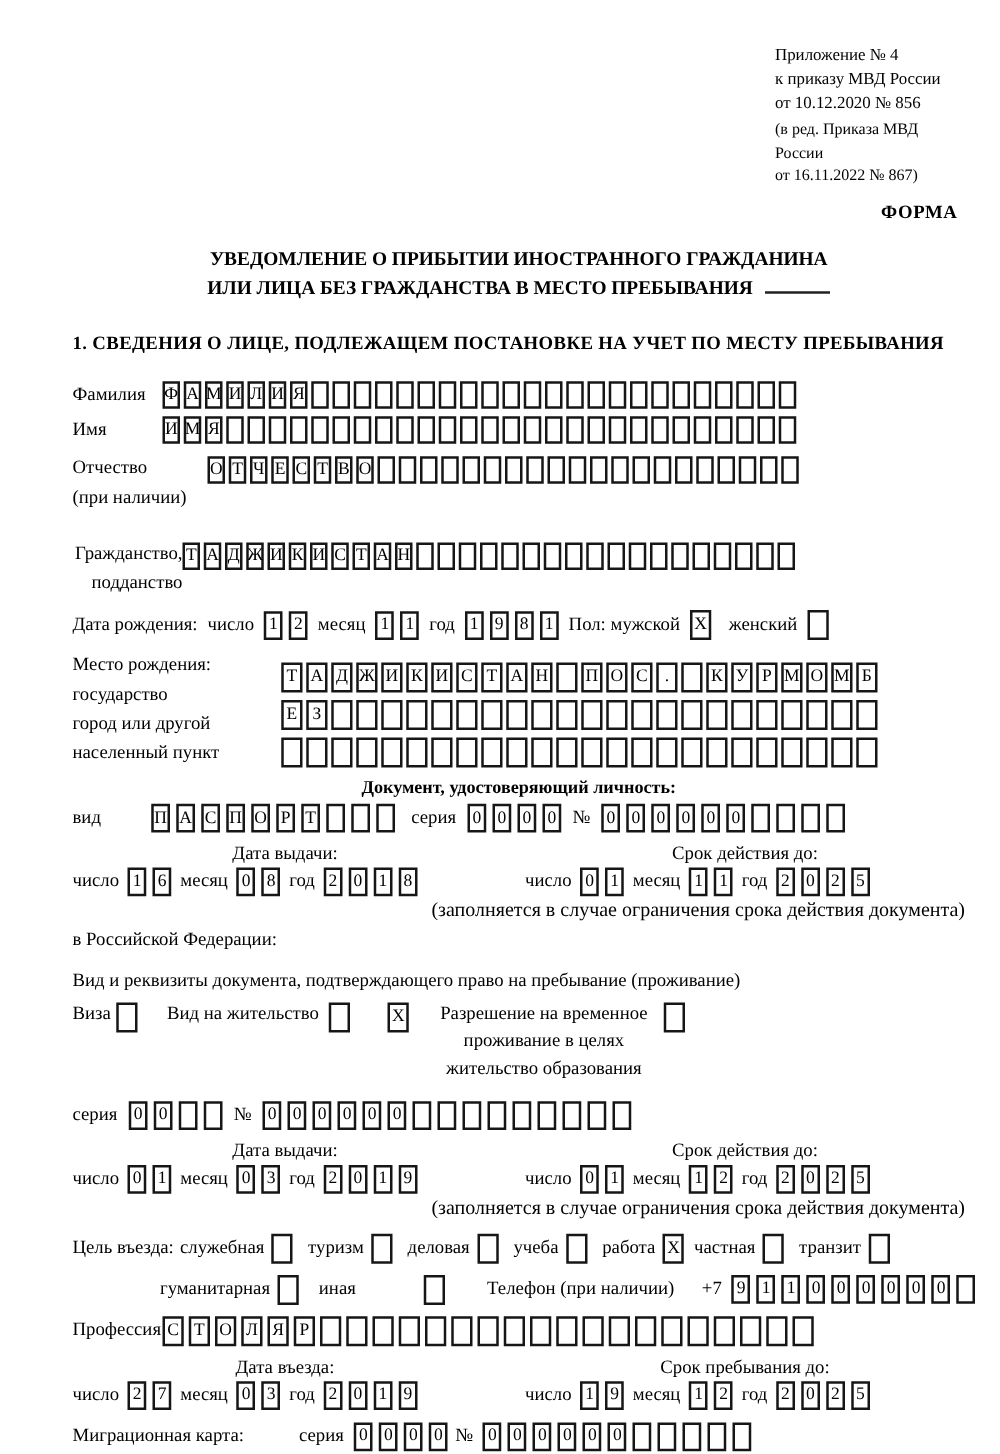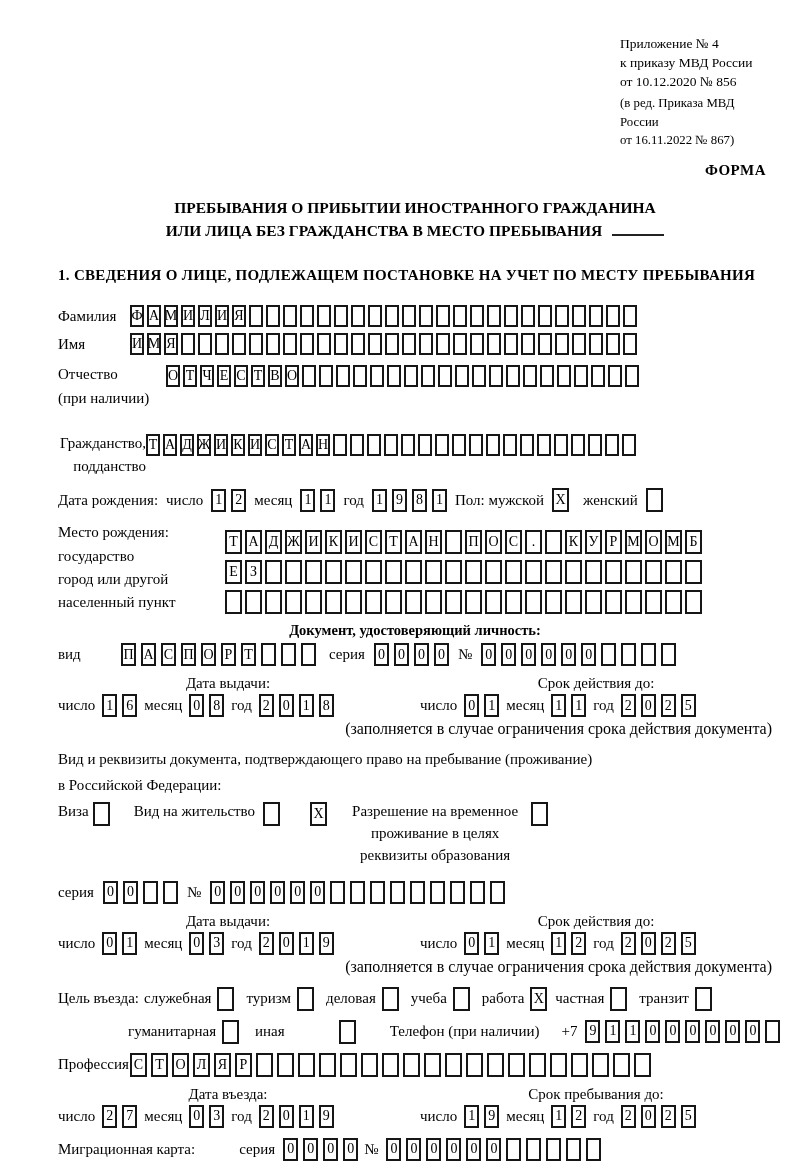--- a/index.html
+++ b/index.html
@@ -74,21 +74,21 @@
     <div>Приложение № 4</div>
     <div>к приказу МВД России</div>
     <div>от 10.12.2020 № 856</div>
     <div class="rev">(в ред. Приказа МВД России</div>
     <div class="rev2">от 16.11.2022 № 867)</div>
   </div>
 
   <div class="forma">ФОРМА</div>
 
   <div class="title">
-    <div>ПРЕБЫВАНИЯ О ПРИБЫТИИ ИНОСТРАННОГО ГРАЖДАНИНА</div>
+    <div>УВЕДОМЛЕНИЕ О ПРИБЫТИИ ИНОСТРАННОГО ГРАЖДАНИНА</div>
     <div><span>ИЛИ ЛИЦА БЕЗ ГРАЖДАНСТВА В МЕСТО ПРЕБЫВАНИЯ</span><span class="title-underline"></span></div>
   </div>
 
   <div class="section1">1. СВЕДЕНИЯ О ЛИЦЕ, ПОДЛЕЖАЩЕМ ПОСТАНОВКЕ НА УЧЕТ ПО МЕСТУ ПРЕБЫВАНИЯ</div>
 
   <div class="frow" style="margin-top:21px;">
     <span class="lbl w72">Фамилия</span>
     <span class="cells c30">
         <span class="cell">Ф</span>
         <span class="cell">А</span>
@@ -431,43 +431,43 @@
             <span class="cell">2</span>
             <span class="cell">0</span>
             <span class="cell">2</span>
             <span class="cell">5</span>
           </span>
       </div>
       <div class="dnote">(заполняется в случае ограничения срока действия документа)</div>
     </div>
   </div>
 
+  <div class="resline" style="margin-top:2px;">в Российской Федерации:</div>
   <div class="resline">Вид и реквизиты документа, подтверждающего право на пребывание (проживание)</div>
-  <div class="resline" style="margin-top:2px;">в Российской Федерации:</div>
 
   <div class="options-row">
     <span class="opt">
       <span class="optlabel">Виза</span>
       <span class="cells cbx" style="margin-left:4px;">
           <span class="cell"></span>
         </span>
     </span>
     <span class="opt" style="margin-left:24px;">
       <span class="optlabel">Вид на жительство</span>
       <span class="cells cbx">
           <span class="cell"></span>
         </span>
     </span>
     <span class="opt" style="margin-left:22px;">
       <span class="cells cbx">
           <span class="cell">X</span>
         </span>
     </span>
     <span class="opt" style="margin-left:20px;">
-      <span class="optlabel center" style="width:176px;">Разрешение на временное проживание в целях реквизиты образования</span>
+      <span class="optlabel center" style="width:176px;">Разрешение на временное проживание в целях жительство образования</span>
       <span class="cells cbx">
           <span class="cell"></span>
         </span>
     </span>
   </div>
 
   <div class="frow" style="margin-top:14px; gap:9px;">
     <span class="lbl">серия</span>
     <span class="cells cd">
         <span class="cell">0</span>

